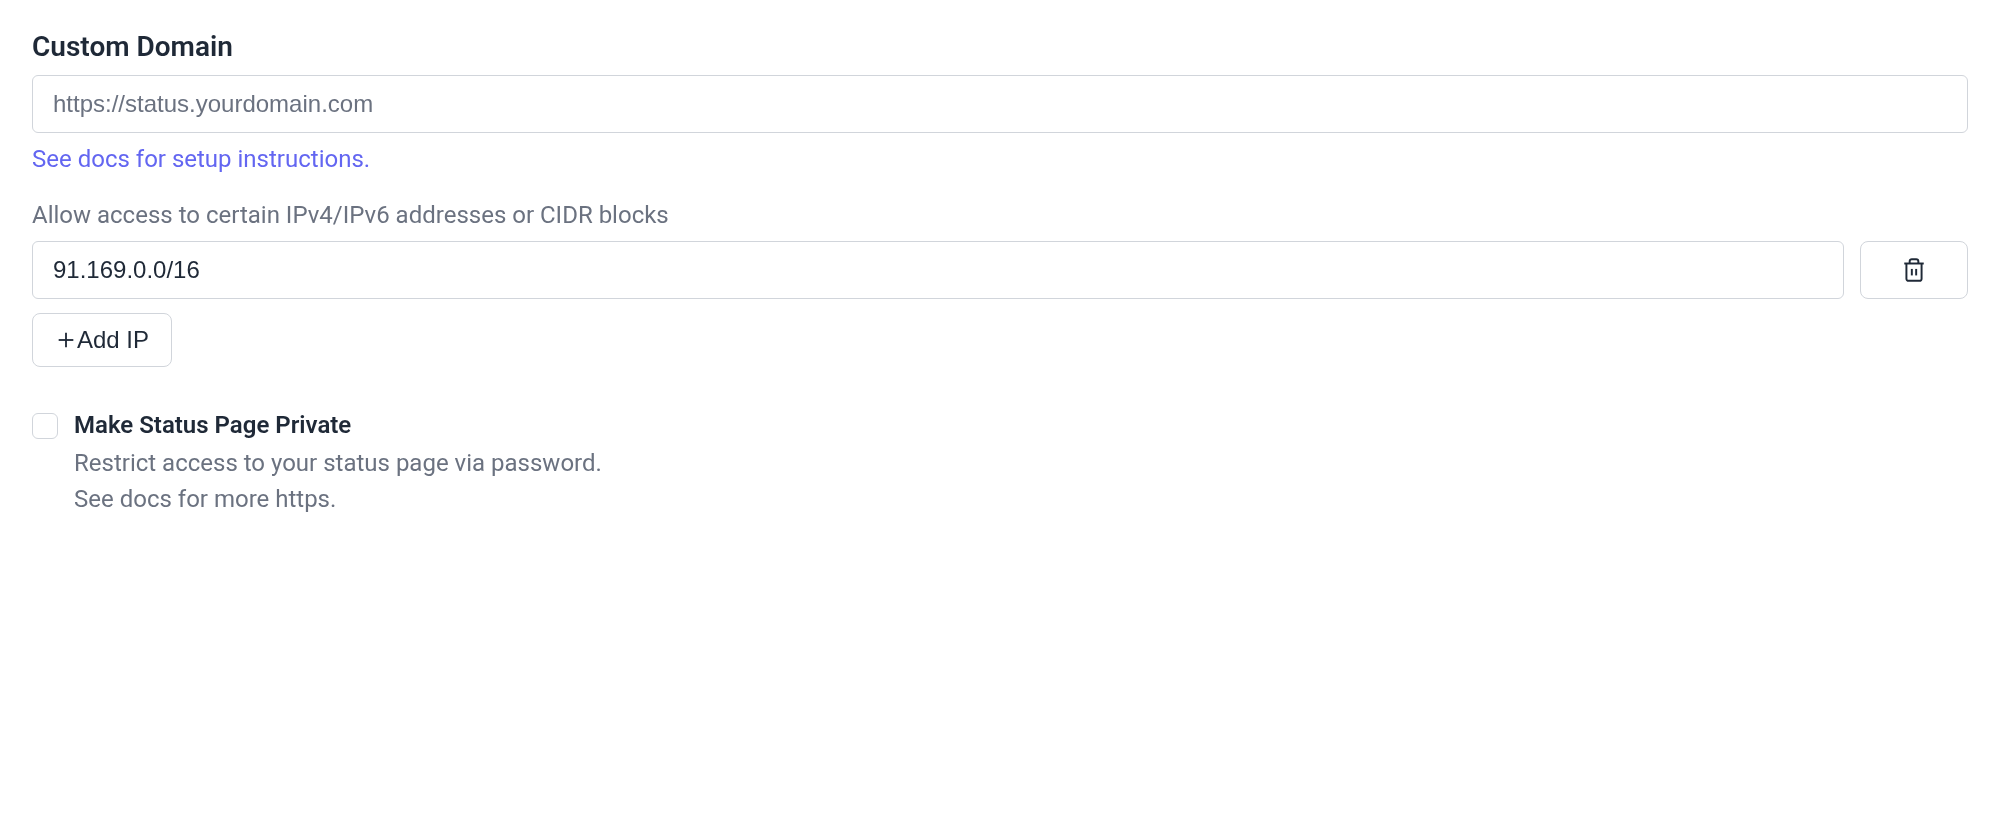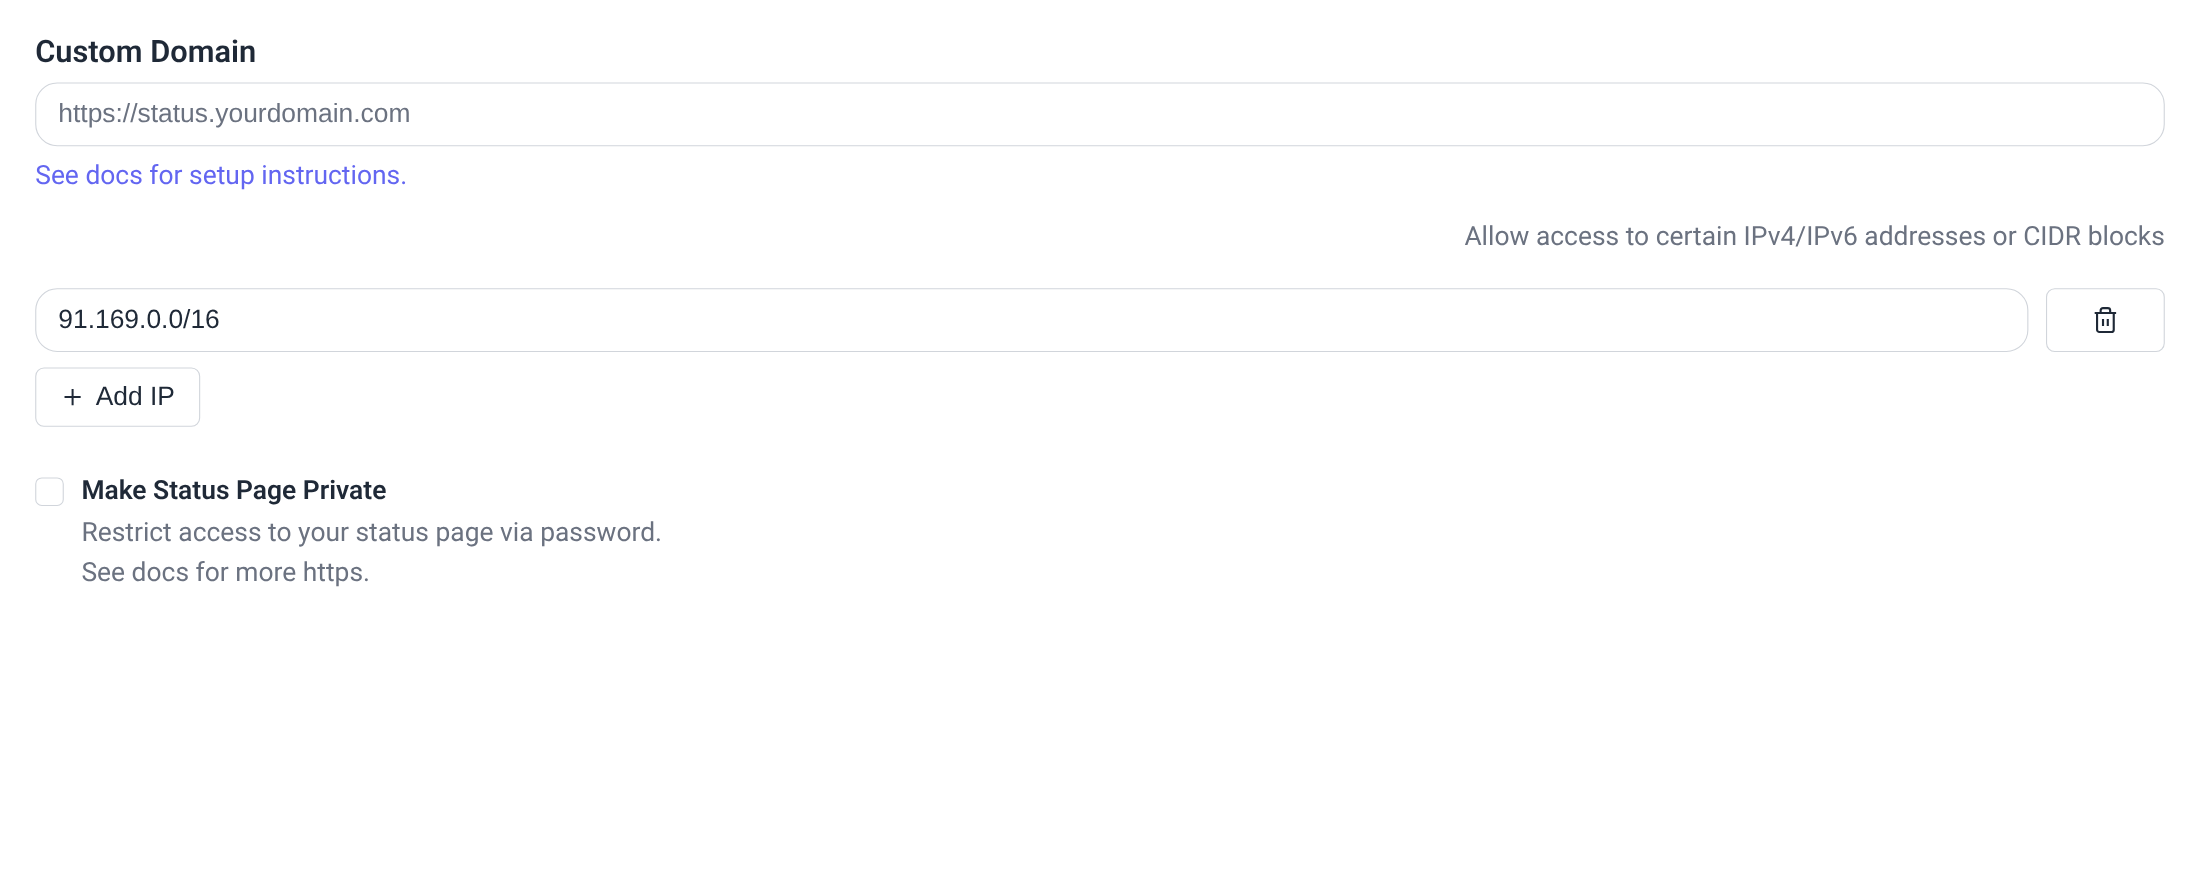--- a/index.html
+++ b/index.html
@@ -21,33 +21,32 @@
       font-size: 28px;
       font-weight: 600;
       color: #1f2937;
       margin-bottom: 12px;
       display: block;
     }
     .field-sublabel {
       font-size: 24px;
       font-weight: 400;
       color: #6b7280;
-      margin-bottom: 33px;
+      margin-bottom: 12px;
       display: block;
-      text-align: right;
     }
     .text-input {
       width: 100%;
       height: 58px;
       padding: 14px 20px;
       font-size: 24px;
       color: #1f2937;
       background: #fff;
       border: 1px solid #d1d5db;
-      border-radius: 20px;
+      border-radius: 6px;
       outline: none;
     }
     .text-input::placeholder {
       color: #6b7280;
     }
     .link {
       font-size: 24px;
       color: #6366f1;
       text-decoration: none;
       display: inline-block;
@@ -76,21 +75,20 @@
     .icon-button svg {
       width: 26px;
       height: 26px;
       stroke: #1f2937;
       stroke-width: 1.8;
       fill: none;
     }
     .add-button {
       display: inline-flex;
       align-items: center;
-      gap: 10px;
       height: 54px;
       padding: 0 22px;
       background: #fff;
       border: 1px solid #d1d5db;
       border-radius: 8px;
       cursor: pointer;
       font-size: 24px;
       color: #1f2937;
       font-weight: 500;
     }

